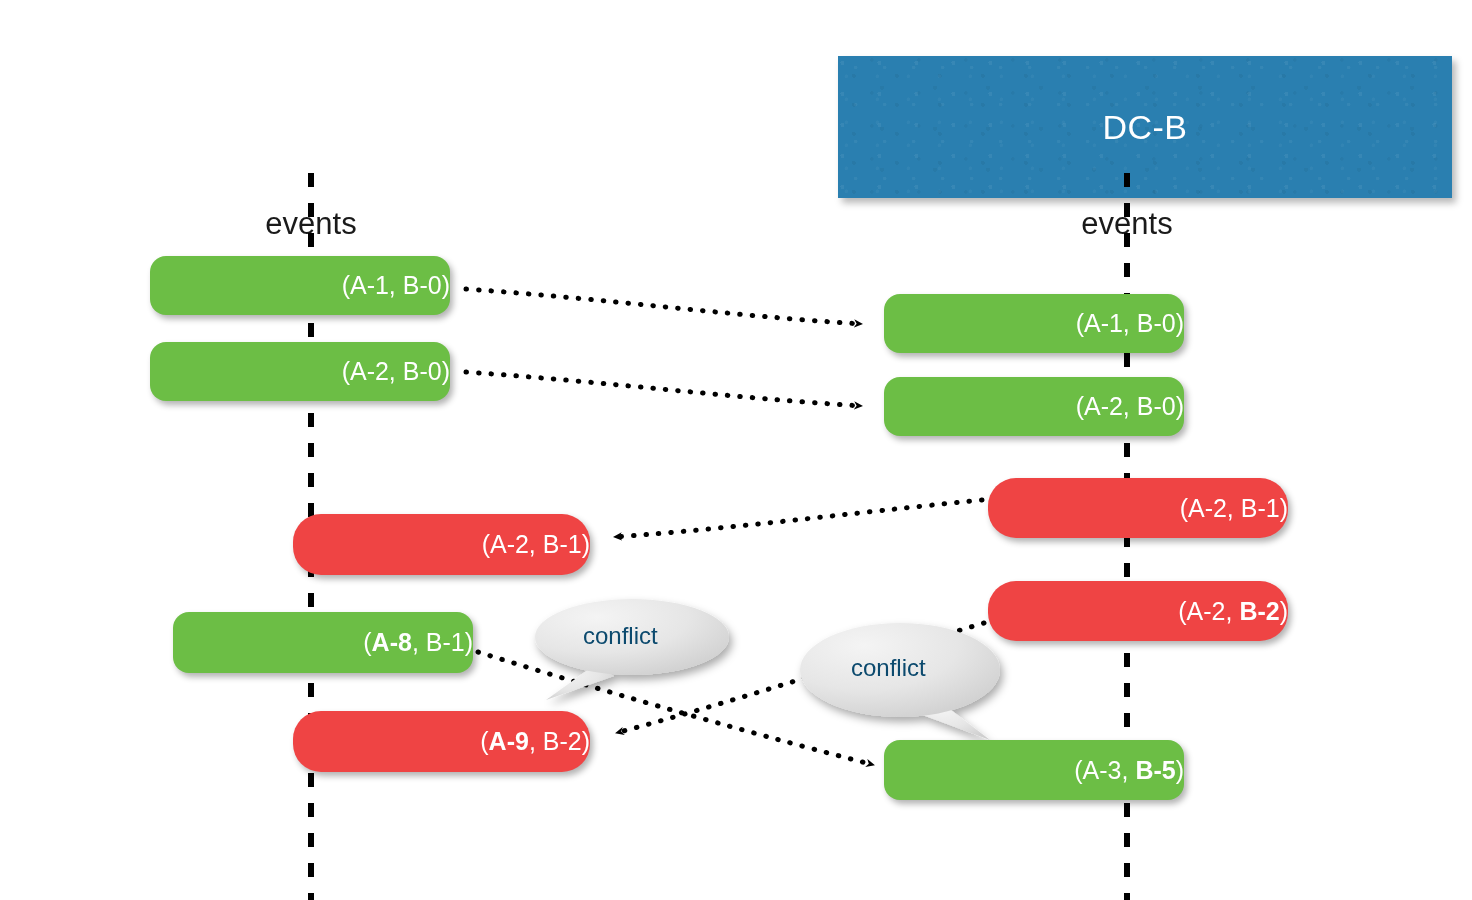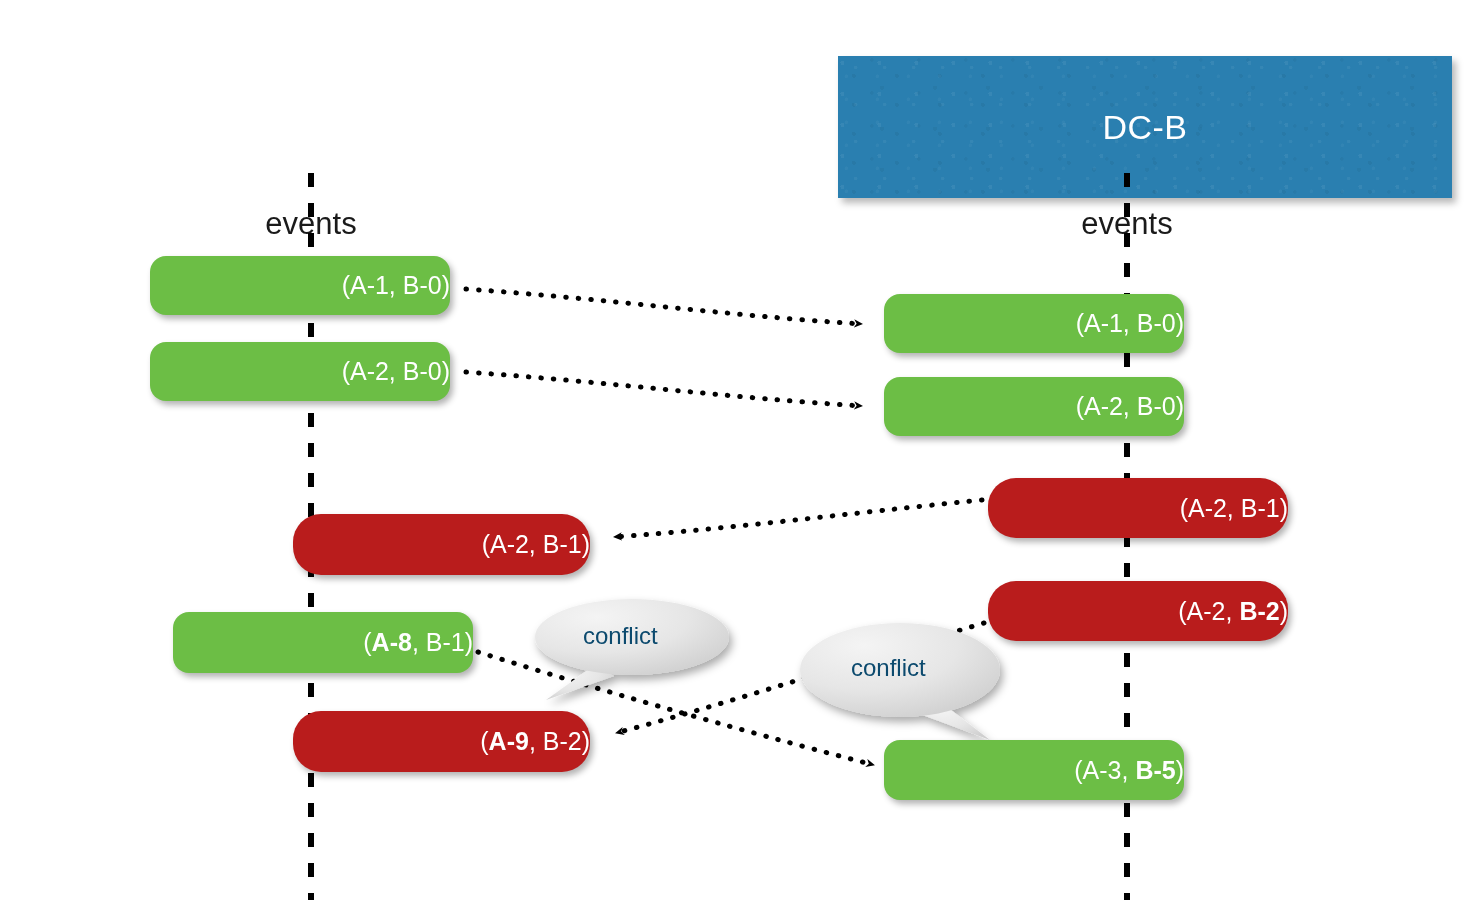--- a/index.html
+++ b/index.html
@@ -76,21 +76,21 @@
     display: flex;
     align-items: center;
     justify-content: flex-end;
     border-radius: 16px;
     color: #ffffff;
     font-size: 25px;
     white-space: nowrap;
     box-shadow: 3px 4px 6px rgba(0,0,0,0.30);
   }
   .pill-green { background: #6cbe45; }
-  .pill-blue  { background: #b91c1c; border-radius: 28px; }
+  .pill-blue  { background: #ef4444; border-radius: 28px; }
   .event-pill b { font-weight: bold; }
   .bubble-text {
     position: absolute;
     font-size: 24px;
     color: #0c4a6e;
     white-space: nowrap;
   }
 
   
   #wires {

